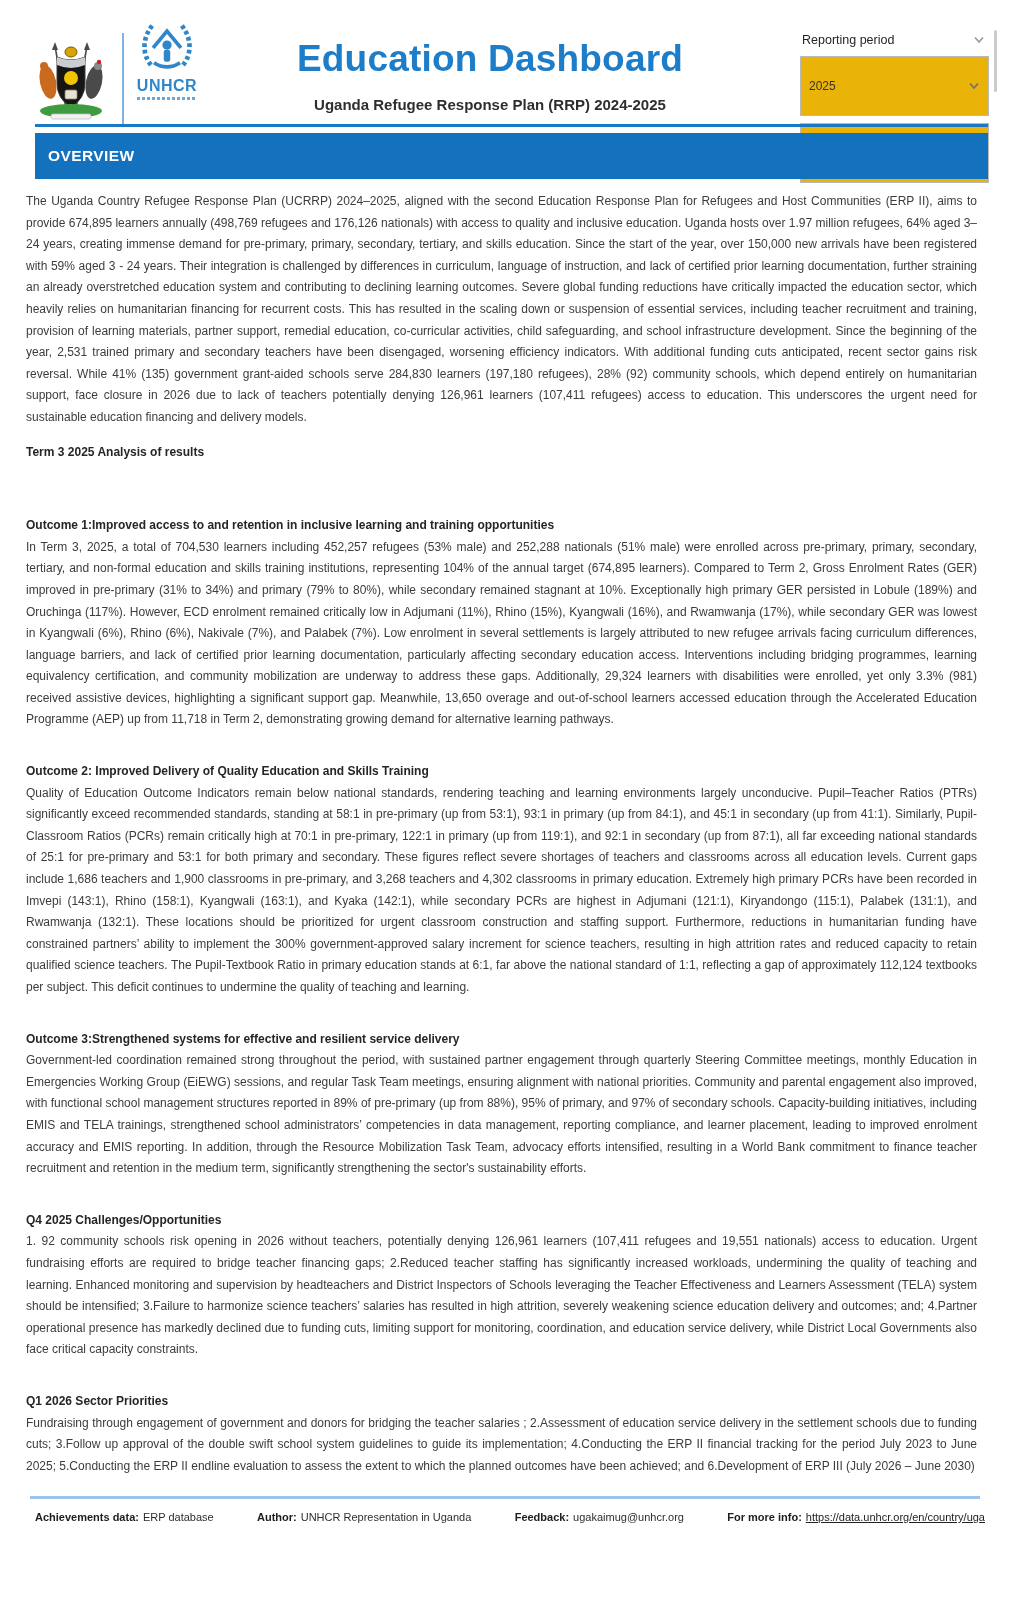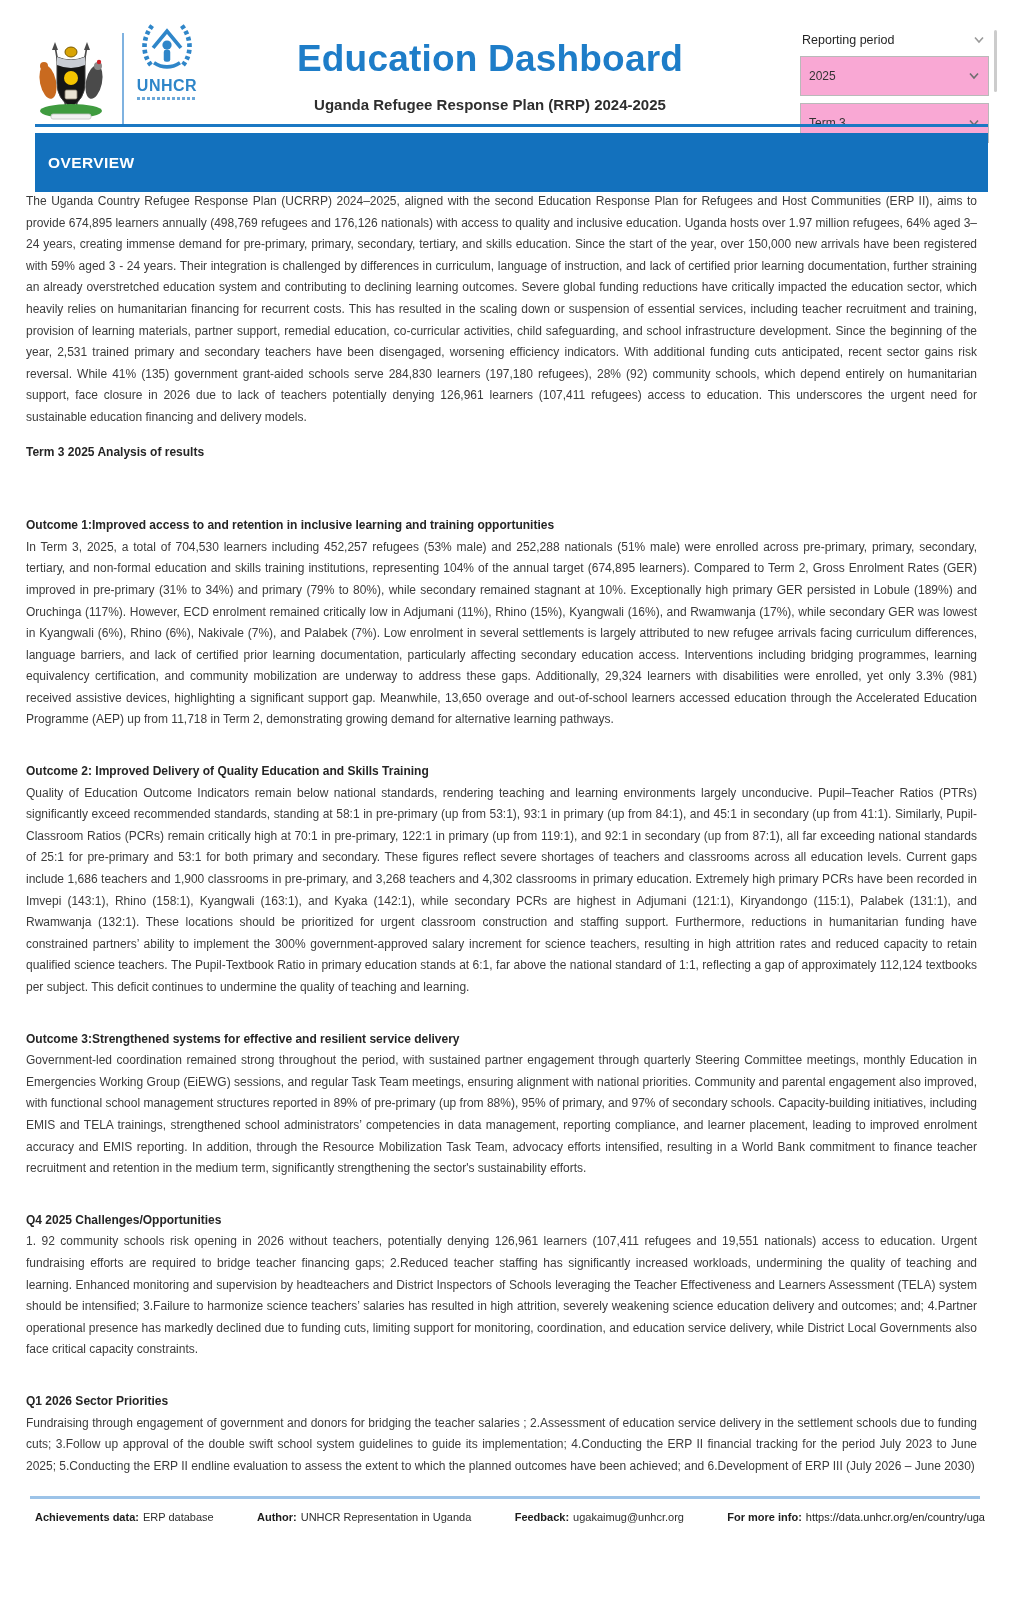--- a/index.html
+++ b/index.html
@@ -14,45 +14,45 @@
   .unhcr-tagline{height:3px;margin:2px 4px 0 4px;
       background:repeating-linear-gradient(90deg,#6aa7d8 0 3px,transparent 3px 5px);}
   .titles{position:absolute;left:220px;top:38px;width:540px;text-align:center;}
   .main-title{margin:0;font-size:37px;font-weight:bold;color:#1e7dc8;letter-spacing:.2px;}
   .sub-title{margin:16px 0 0 0;font-size:15px;font-weight:bold;color:#2e2e2e;}
 
   .filters{position:absolute;left:800px;top:31px;width:189px;}
   .filter-head{display:flex;justify-content:space-between;align-items:center;
       font-size:12.5px;font-weight:normal;color:#252525;padding:2px 4px 2px 2px;}
   .select{display:flex;justify-content:space-between;align-items:center;height:30px;
-      border:1px solid #b9b9b9;background:#f9a8d4;margin-top:7px;padding:4px 8px;
+      border:1px solid #b9b9b9;background:#eab308;margin-top:7px;padding:14px 8px;
       font-size:12px;color:#333;cursor:pointer;}
   .chev{flex:0 0 auto;margin-left:6px;display:inline-flex;}
   .scrollbar{position:absolute;left:994px;top:30px;width:3px;height:62px;background:#cccccc;border-radius:2px;}
 
   .top-rule{position:absolute;left:35px;top:124px;width:953px;height:3px;background:#1b78c3;}
-  .overview-bar{position:absolute;left:35px;top:133px;width:953px;height:59px;background:#1371bd;
+  .overview-bar{position:absolute;left:35px;top:133px;width:953px;height:46px;background:#1371bd;
       display:flex;align-items:center;}
   .overview-bar span{color:#ffffff;font-weight:bold;font-size:15.5px;letter-spacing:.4px;padding-left:13px;}
 
   
   main{position:absolute;left:26px;top:191px;width:951px;}
   .body-text{margin:0;font-size:12px;line-height:21.6px;text-align:justify;color:#3c3c3c;}
   .subhead{margin:13px 0 0 0;font-size:12px;line-height:21.6px;font-weight:bold;color:#262626;}
   .sect{margin-top:30px;}
   .sect.gap-lg{margin-top:52px;}
   .sect h4{margin:0;font-size:12px;line-height:21.6px;font-weight:bold;color:#262626;}
 
   
   .footer-rule{position:absolute;left:30px;top:1496px;width:950px;height:3px;background:#9cc3e8;}
   .footer-row1{position:absolute;left:35px;top:1511px;width:950px;display:flex;
       justify-content:space-between;font-size:11px;color:#2e2e2e;}
   .fpair{white-space:nowrap;}
   .flabel{font-weight:bold;margin-right:4px;color:#1d1d1d;}
-  .flink{color:#222;cursor:pointer;}
+  .flink{color:#222;text-decoration:underline;cursor:pointer;}
   .footer-row2{position:absolute;left:88px;top:1625px;width:900px;display:flex;font-size:11px;color:#3f3f3f;}
   .sectors-label{font-weight:bold;color:#1d1d1d;margin-top:10px;white-space:nowrap;}
   .contact{line-height:21px;text-align:left;}
   .contact:nth-of-type(3){margin-left:55px;}
   .contact:nth-of-type(4){margin-left:60px;}
   .published{margin-left:auto;margin-top:9px;font-size:13.5px;color:#2f2f2f;white-space:nowrap;font-style:italic;}
 </style>
 </head>
 <body>
 

